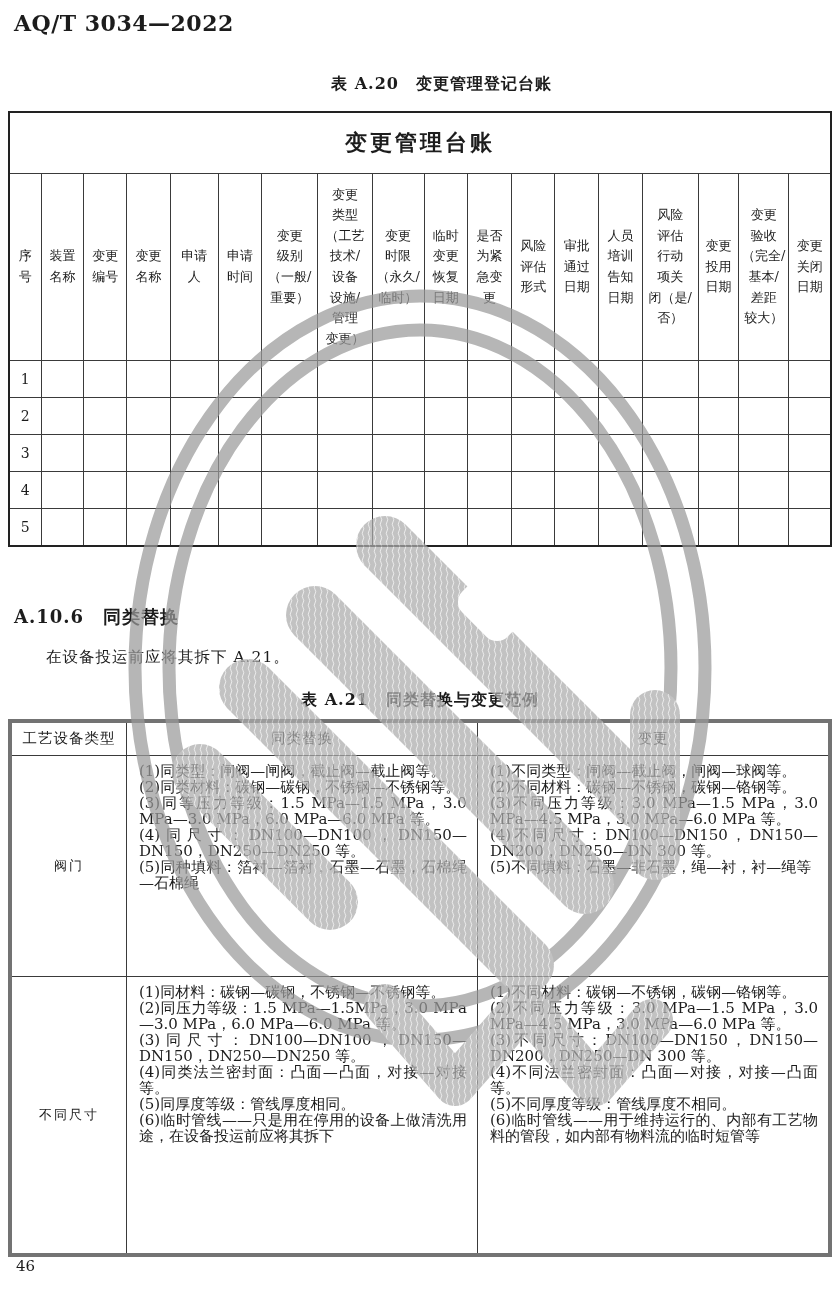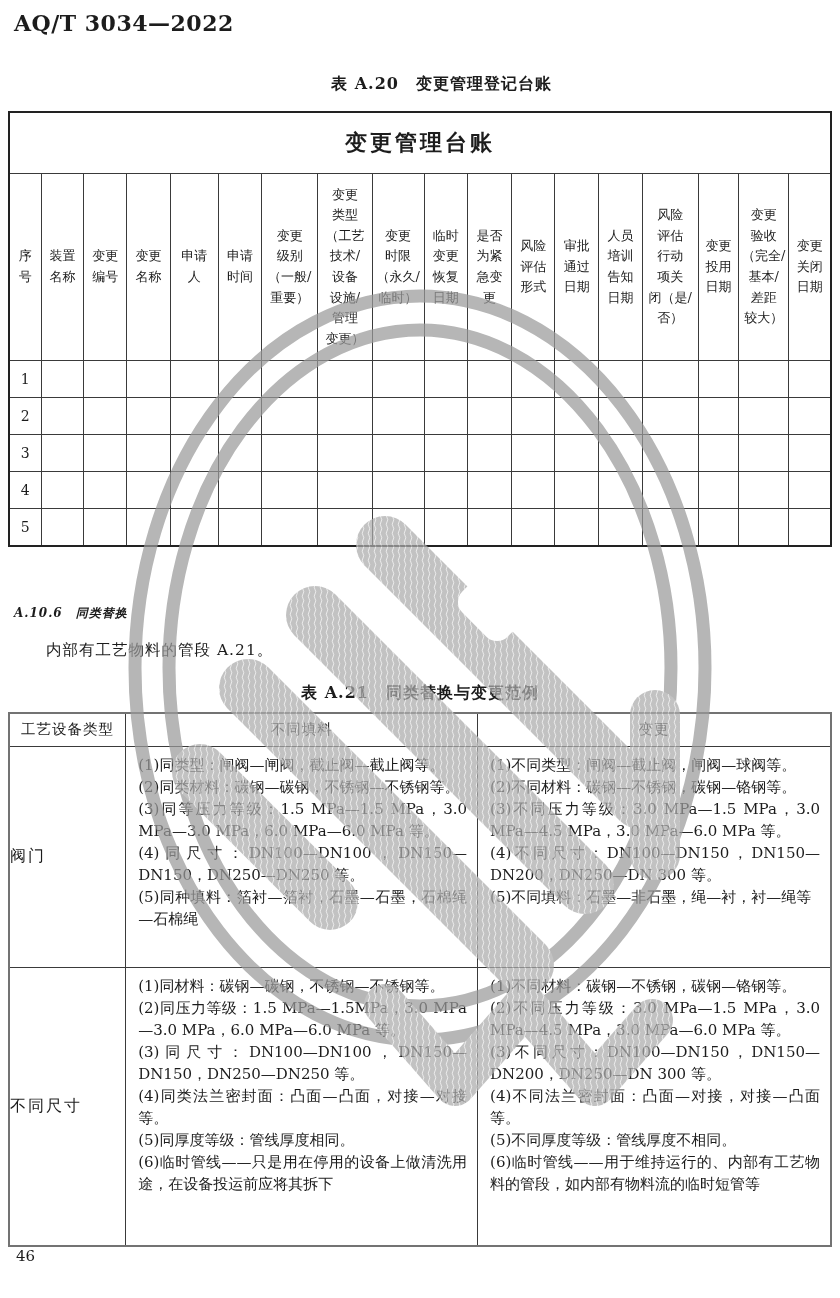--- a/index.html
+++ b/index.html
@@ -10,40 +10,40 @@
   }
   .docnum{margin:10px 0 0 14px;font-size:22px;font-weight:bold;letter-spacing:.5px;}
   .cap{ text-align:center;font-size:16px;font-weight:bold;letter-spacing:1px;}
   .cap20{margin-top:38px;padding-left:43px;}
   .cap21{margin-top:22px;text-align:center;}
   table{border-collapse:collapse;table-layout:fixed;width:824px;margin:0 8px;}
   .t20{margin-top:16px;}
   .t21{margin-top:8px;}
   td,th{border:1px solid #3a3a3a;padding:0;font-weight:normal;}
   .t20{border:2px solid #222;}
-  .t21{border:2px solid #737373;}
+  .t21{border:4px solid #737373;}
   .t20 .ttl{
     height:60px;text-align:center;font-size:22px;font-weight:bold;
     letter-spacing:3px;border-bottom:1px solid #3a3a3a;
   }
   .t20 th.vh{
     height:186px;vertical-align:middle;text-align:center;
     font-size:13px;line-height:1.58;white-space:pre-line;
   }
   .t20 tr.erow{height:37px;}
   .t20 td.num{text-align:center;font-size:14px;}
   .t21 th.hh{height:32px;text-align:center;font-size:14.5px;letter-spacing:1px;vertical-align:middle;}
-  .t21 td.cat{vertical-align:middle;font-size:16px;letter-spacing:2px;}
+  .t21 td.cat{text-align:center;vertical-align:middle;font-size:13px;letter-spacing:2px;}
   .t21 td.body{
-    vertical-align:top;font-size:15px;line-height:22px;
+    vertical-align:top;font-size:15px;line-height:16px;
     padding:7px 10px 4px 12px;white-space:pre-line;text-align:justify;
   }
   .r1{height:221px;}
   .r2{height:279px;}
-  .sec-head{margin:58px 0 0 14px;font-size:12px;font-weight:bold;letter-spacing:1px;font-style:italic;}
+  .sec-head{margin:58px 0 0 14px;font-size:18px;font-weight:bold;letter-spacing:1px;}
   .sec-para{margin:18px 0 0 46px;font-size:15.5px;letter-spacing:1px;}
   .pagenum{margin:0 0 0 16px;font-size:15px;}
   .watermark{
     position:absolute;left:0;top:0;width:840px;height:1298px;
     pointer-events:none;z-index:6;opacity:.72;
   }
 </style>
 </head>
 <body>
 
@@ -241,34 +241,34 @@
         <td></td>
         <td></td>
         <td></td>
         <td></td>
         <td></td>
       </tr>
   </tbody>
 </table>
 
 <div class="sec-head">A.10.6　同类替换</div>
-<div class="sec-para">内部有工艺物料的管段 A.21。</div>
+<div class="sec-para">在设备投运前应将其拆下 A.21。</div>
 
 <div class="cap cap21">表 A.21　同类替换与变更范例</div>
 
 <table class="t21">
   <colgroup>
     <col style="width:14.2%">
       <col style="width:42.8%">
       <col style="width:43%">
   </colgroup>
   <thead>
     <tr>
       <th class="hh">工艺设备类型</th>
-      <th class="hh">不同填料</th>
+      <th class="hh">同类替换</th>
       <th class="hh">变更</th>
     </tr>
   </thead>
   <tbody>
     <tr class="r1">
       <td class="cat">阀门</td>
       <td class="body">(1)同类型：闸阀—闸阀，截止阀—截止阀等。
 (2)同类材料：碳钢—碳钢，不锈钢—不锈钢等。
 (3)同等压力等级：1.5 MPa—1.5 MPa，3.0 MPa—3.0 MPa，6.0 MPa—6.0 MPa 等。
 (4)同尺寸：DN100—DN100，DN150—DN150，DN250—DN250 等。

